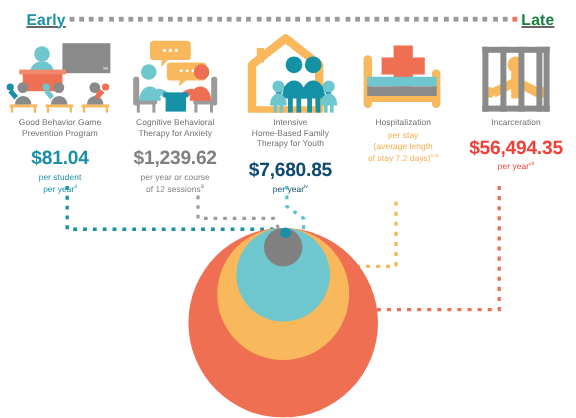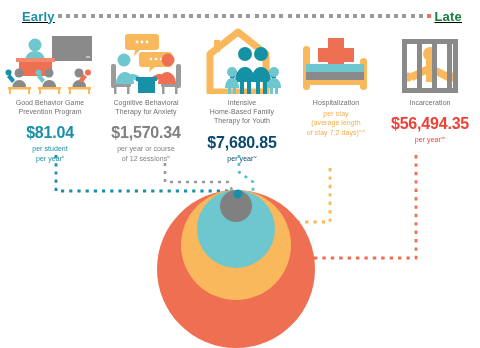--- a/index.html
+++ b/index.html
@@ -195,21 +195,21 @@
           <path d="M61 46c-5 0-9 2-10 5l3 3c2-2 5-3 8-3z" fill="#ef6f53"></path>
 
           <rect x="36" y="49" width="21" height="4" fill="#1a90a8"></rect>
           <rect x="38" y="52" width="17" height="13" fill="#1592a8"></rect>
         </svg>
       </div>
       <div class="cap">
         <span>Cognitive Behavioral</span><br>
         <span>Therapy for Anxiety</span>
       </div>
-      <div class="amt c-gray">$1,570.34</div>
+      <div class="amt c-gray">$1,239.62</div>
       <div class="sub c-gray">
         <span>per year or course</span><br>
         <span>of 12 sessions</span><sup>iii</sup>
       </div>
     </div>
 
     <div class="col" style="left:194px;">
       <div class="art">
         <svg width="92" height="66" viewBox="0 0 92 66">
 

